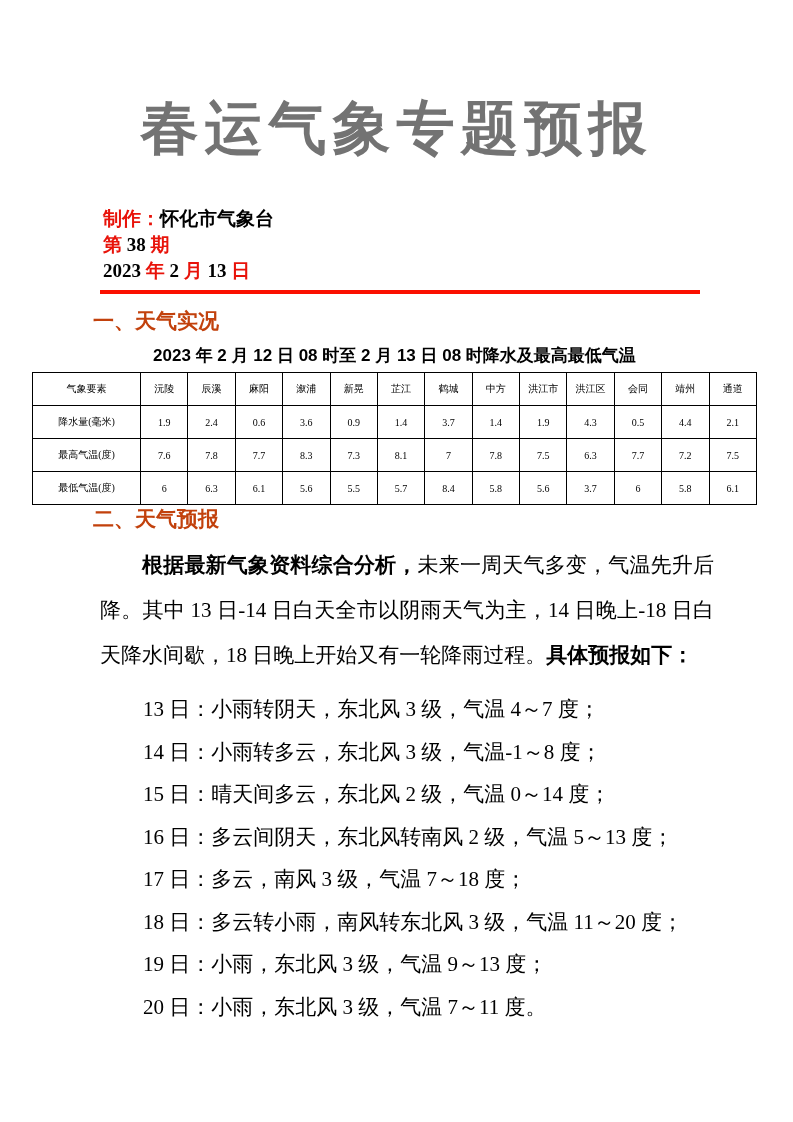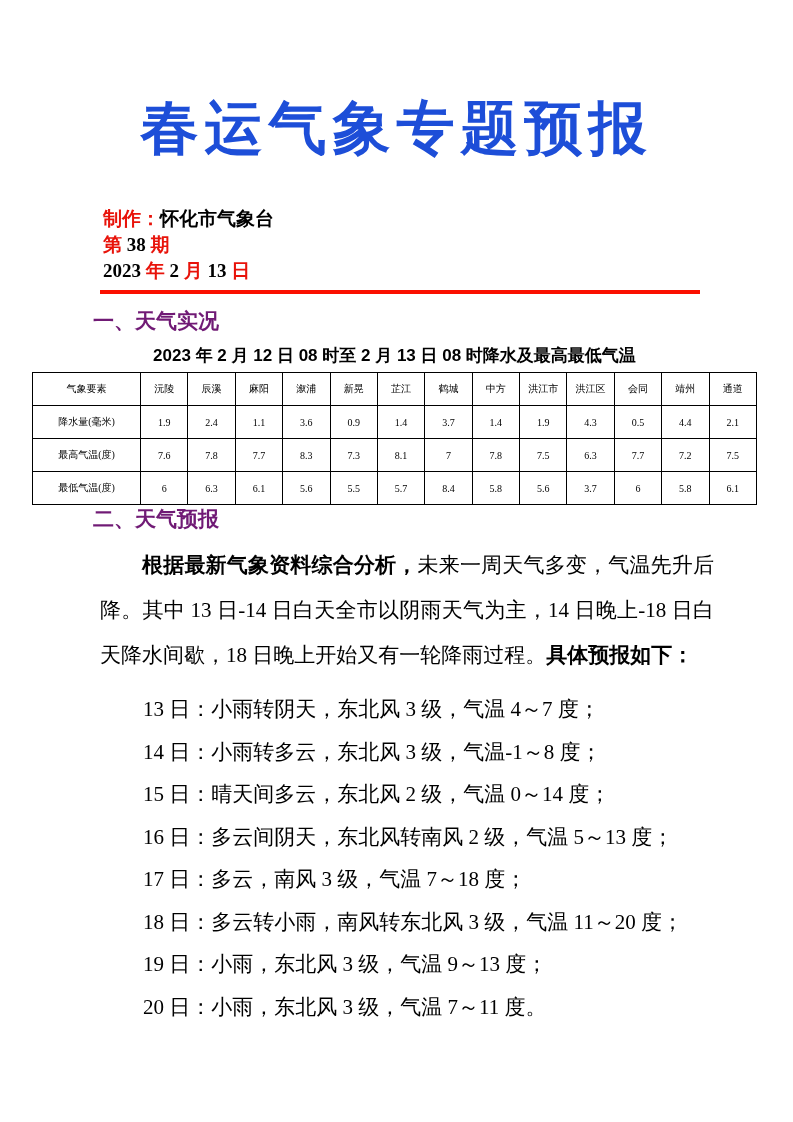--- a/index.html
+++ b/index.html
@@ -14,21 +14,21 @@
 
   
   .doc-title {
     margin-top:86px;
     text-align:center;
     font-family:"DejaVu Serif", serif;
     font-weight:bold;
     font-size:58px;
     line-height:84px;
     letter-spacing:6px;
-    color:#1d4ed8;
+    color:#737373;
   }
   .meta-row {
     width:597px;
     margin:36px 0 0 103px;
     display:flex;
     justify-content:space-between;
     align-items:baseline;
     font-size:19px;
     font-weight:bold;
     white-space:nowrap;
@@ -41,21 +41,21 @@
     margin:6px 0 0 100px;
     background:#fb0f00;
   }
 
   
   .sec-heading {
     margin-left:93px;
     font-family:Liberation Sans, sans-serif;
     font-weight:bold;
     font-size:21px;
-    color:#701a75;
+    color:#c2410c;
   }
   .sec1-heading { margin-top:13px; }
   .sec2-heading { }
 
   
   .table-caption {
     width:725px;
     margin:9px 0 0 32px;
     text-align:center;
     font-family:"Liberation Sans", sans-serif;
@@ -138,21 +138,21 @@
           <td>洪江市</td>
           <td>洪江区</td>
           <td>会同</td>
           <td>靖州</td>
           <td>通道</td>
         </tr>
         <tr>
           <td class="label-col">降水量(毫米)</td>
           <td>1.9</td>
           <td>2.4</td>
-          <td>1.1</td>
+          <td>0.6</td>
           <td>3.6</td>
           <td>0.9</td>
           <td>1.4</td>
           <td>3.7</td>
           <td>1.4</td>
           <td>1.9</td>
           <td>4.3</td>
           <td>0.5</td>
           <td>4.4</td>
           <td>2.1</td>

